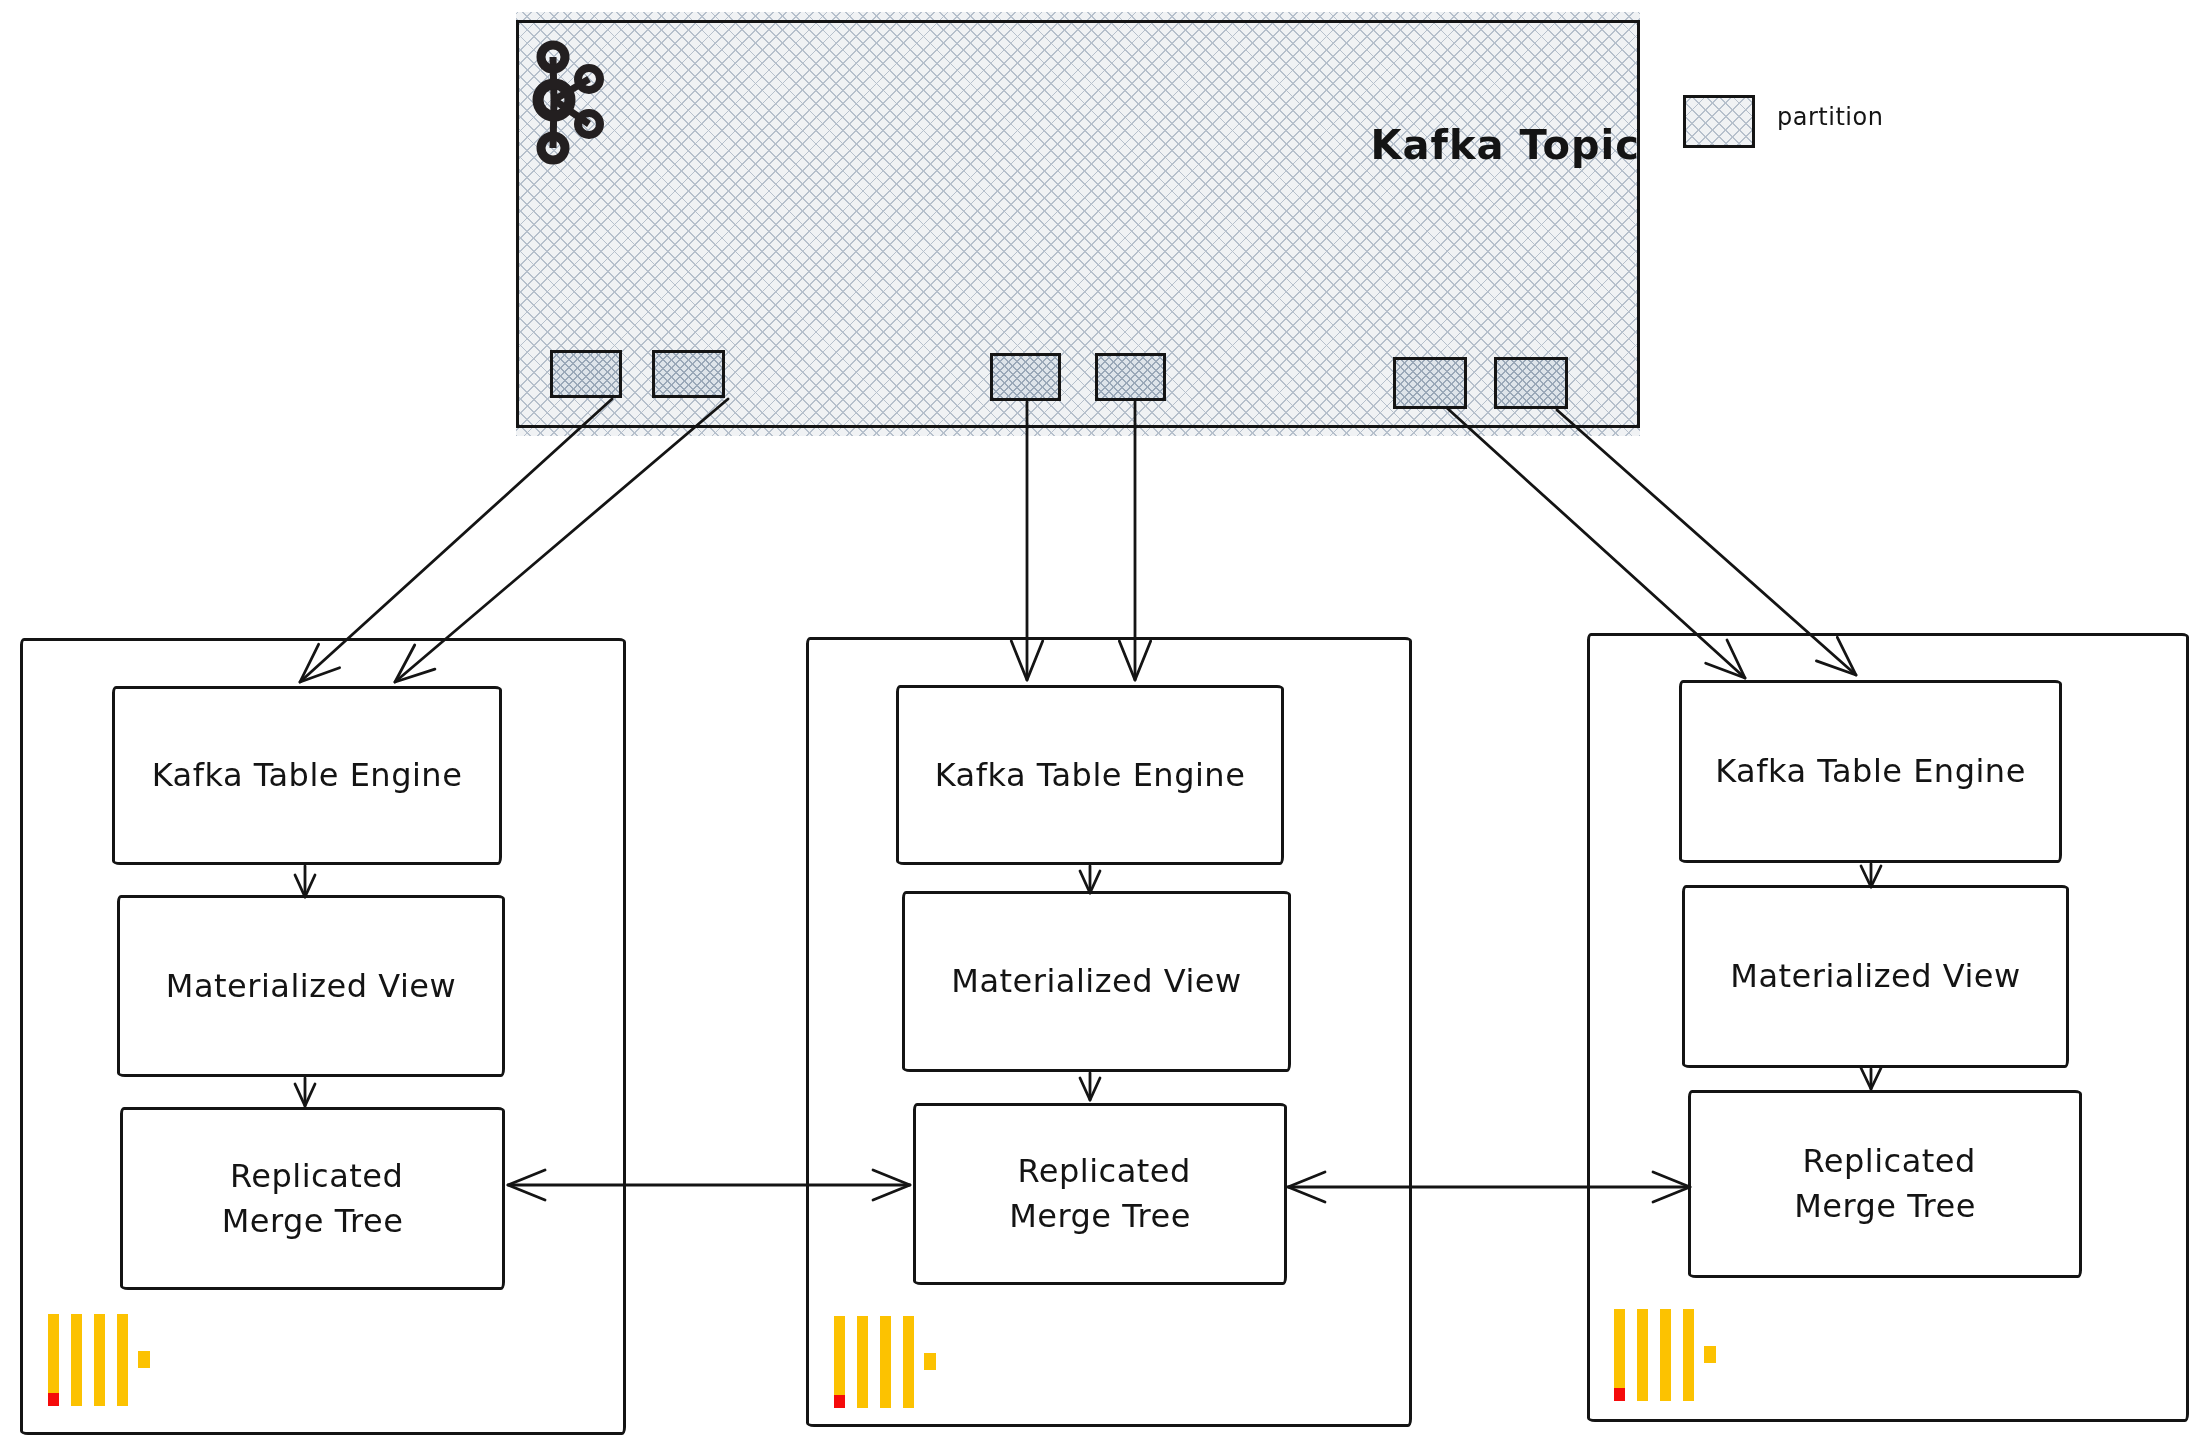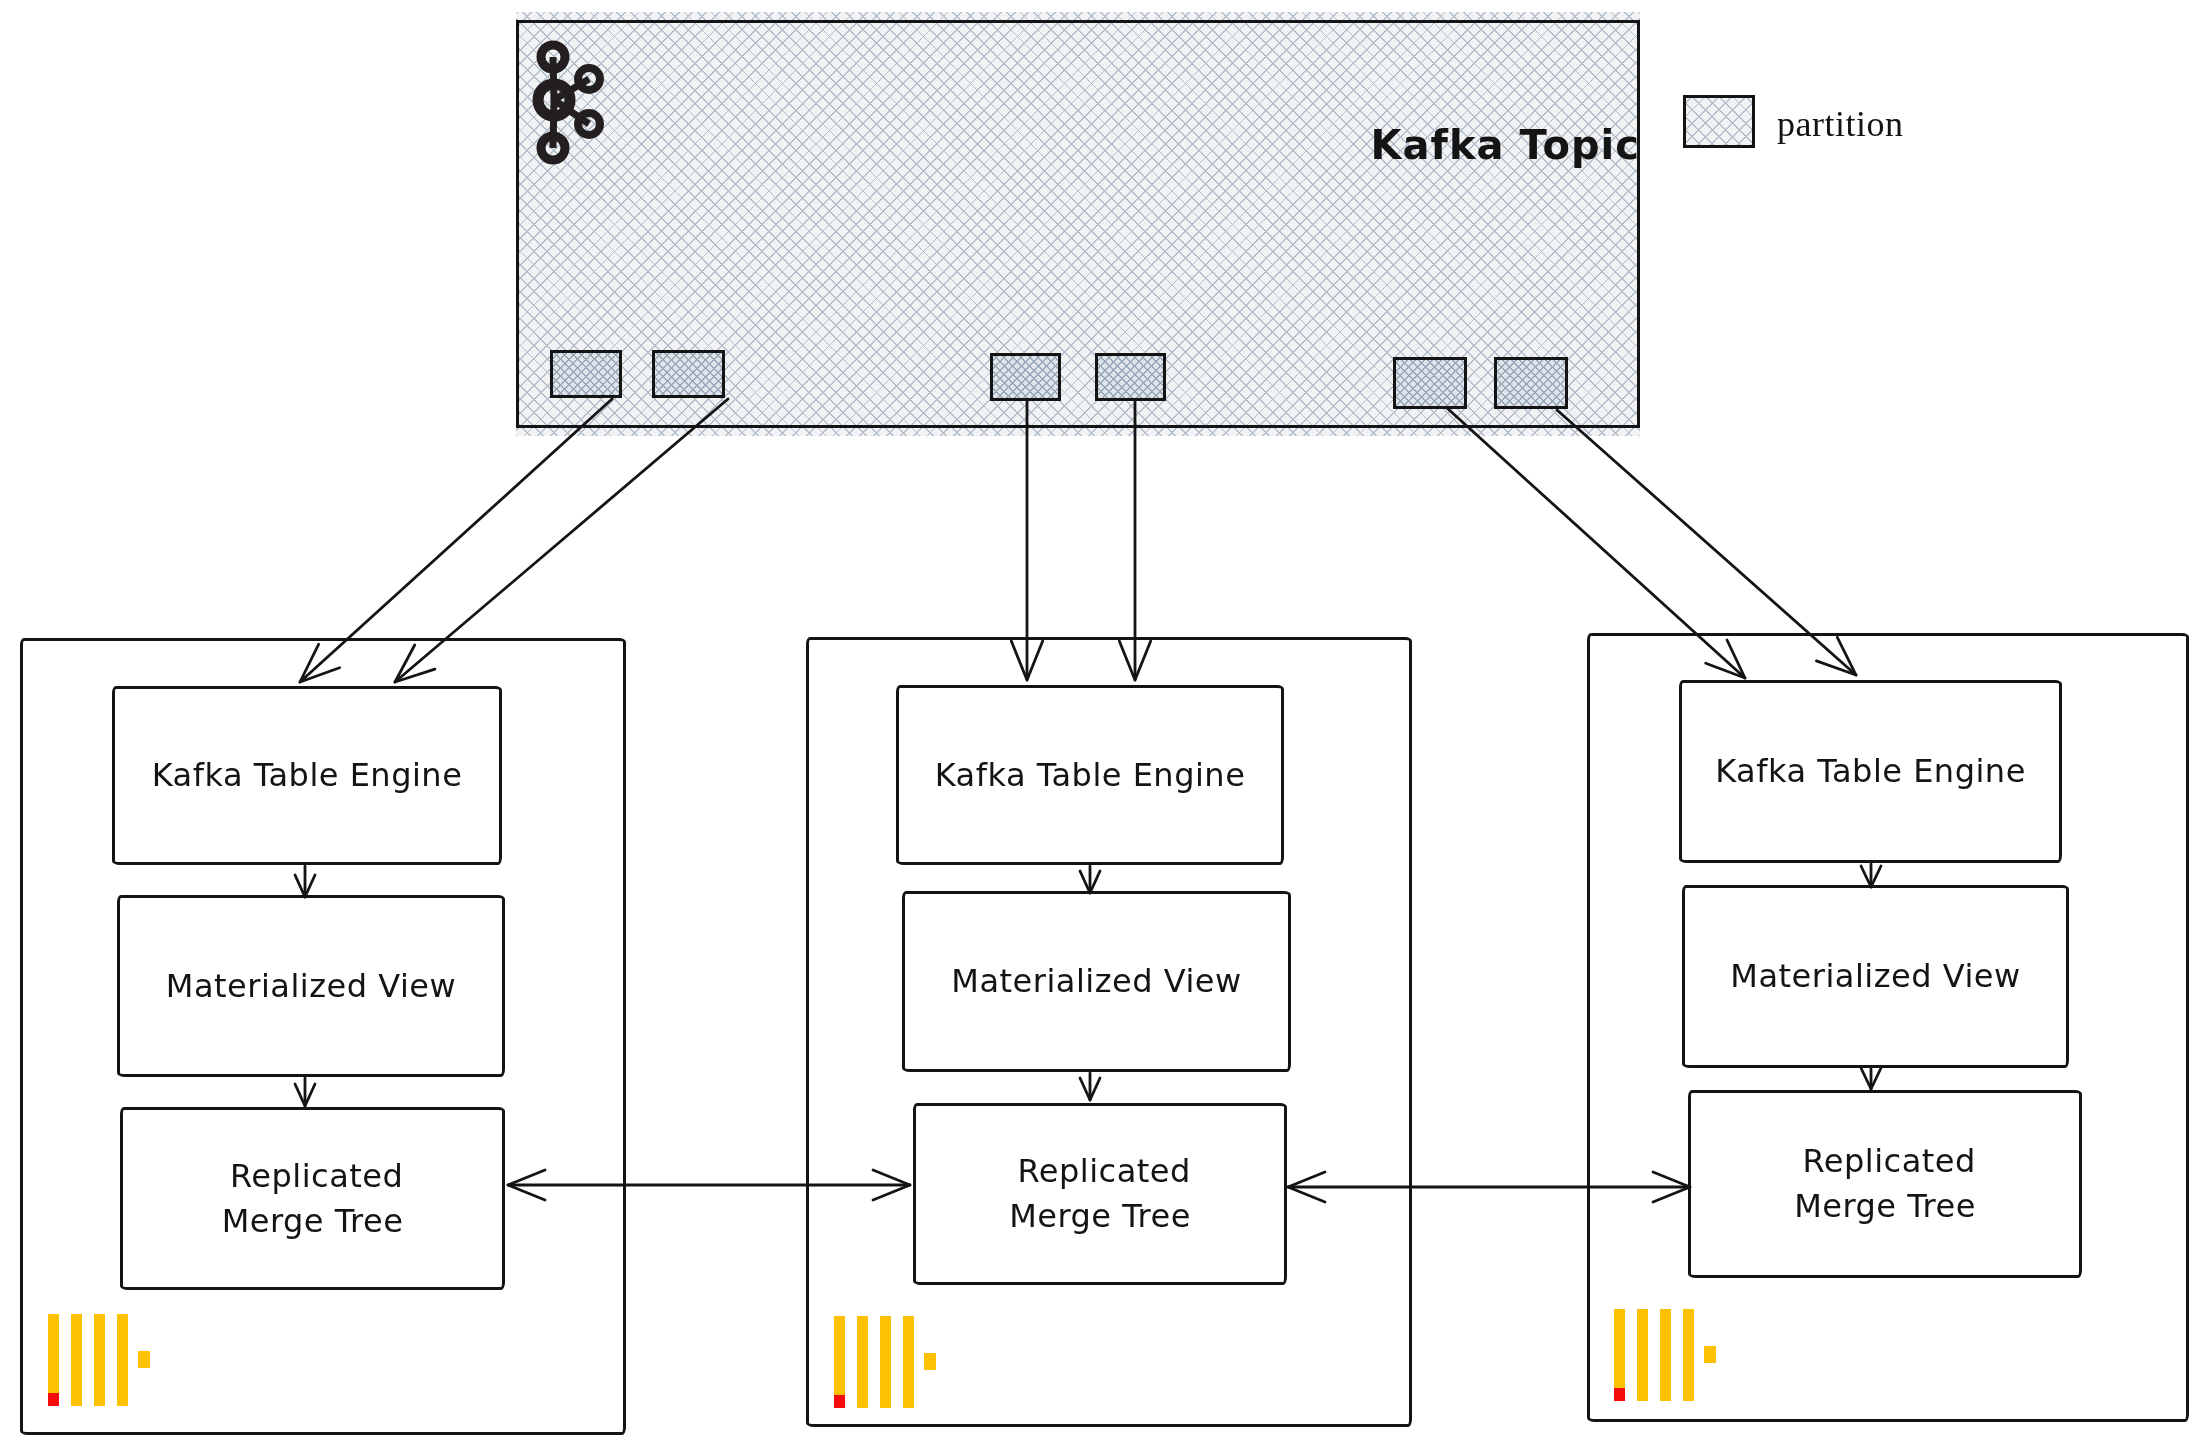--- a/index.html
+++ b/index.html
@@ -21,21 +21,21 @@
       repeating-linear-gradient(-45deg, var(--partition-hatch-line,#9AA8B8) 0 1.2px, transparent 1.2px 6px);
   }
 
   .sketch-border{border:3px solid var(--ink,#141414);border-radius:4px 7px 4px 8px / 7px 4px 8px 4px;}
   .node-box{background:transparent;}
   .inner-box{background:#ffffff;display:flex;align-items:center;justify-content:center;
              text-align:center;font-size:32px;letter-spacing:.5px;line-height:1.4;}
   .inner-box .two-line{text-align:right;}
 
   .kafka-title{font-size:40px;font-weight:bold;letter-spacing:1px;text-align:right;}
-  .legend-label{font-size:36px;letter-spacing:.5px;font-family:Liberation Serif, serif;}
+  .legend-label{font-size:24px;letter-spacing:.5px;}
 
   
   .ch-logo{width:102px;height:92px;}
   .ch-logo span{position:absolute;background:var(--clickhouse-yellow,#FCC201);}
   .ch-b1{left:0;top:0;width:11px;height:92px;}
   .ch-b2{left:23px;top:0;width:11px;height:92px;}
   .ch-b3{left:46px;top:0;width:11px;height:92px;}
   .ch-b4{left:69px;top:0;width:11px;height:92px;}
   .ch-b5{left:90px;top:37px;width:12px;height:17px;}
   .ch-red{left:0;top:79px;width:11px;height:13px;background:var(--clickhouse-red,#F50B0B) !important;}

